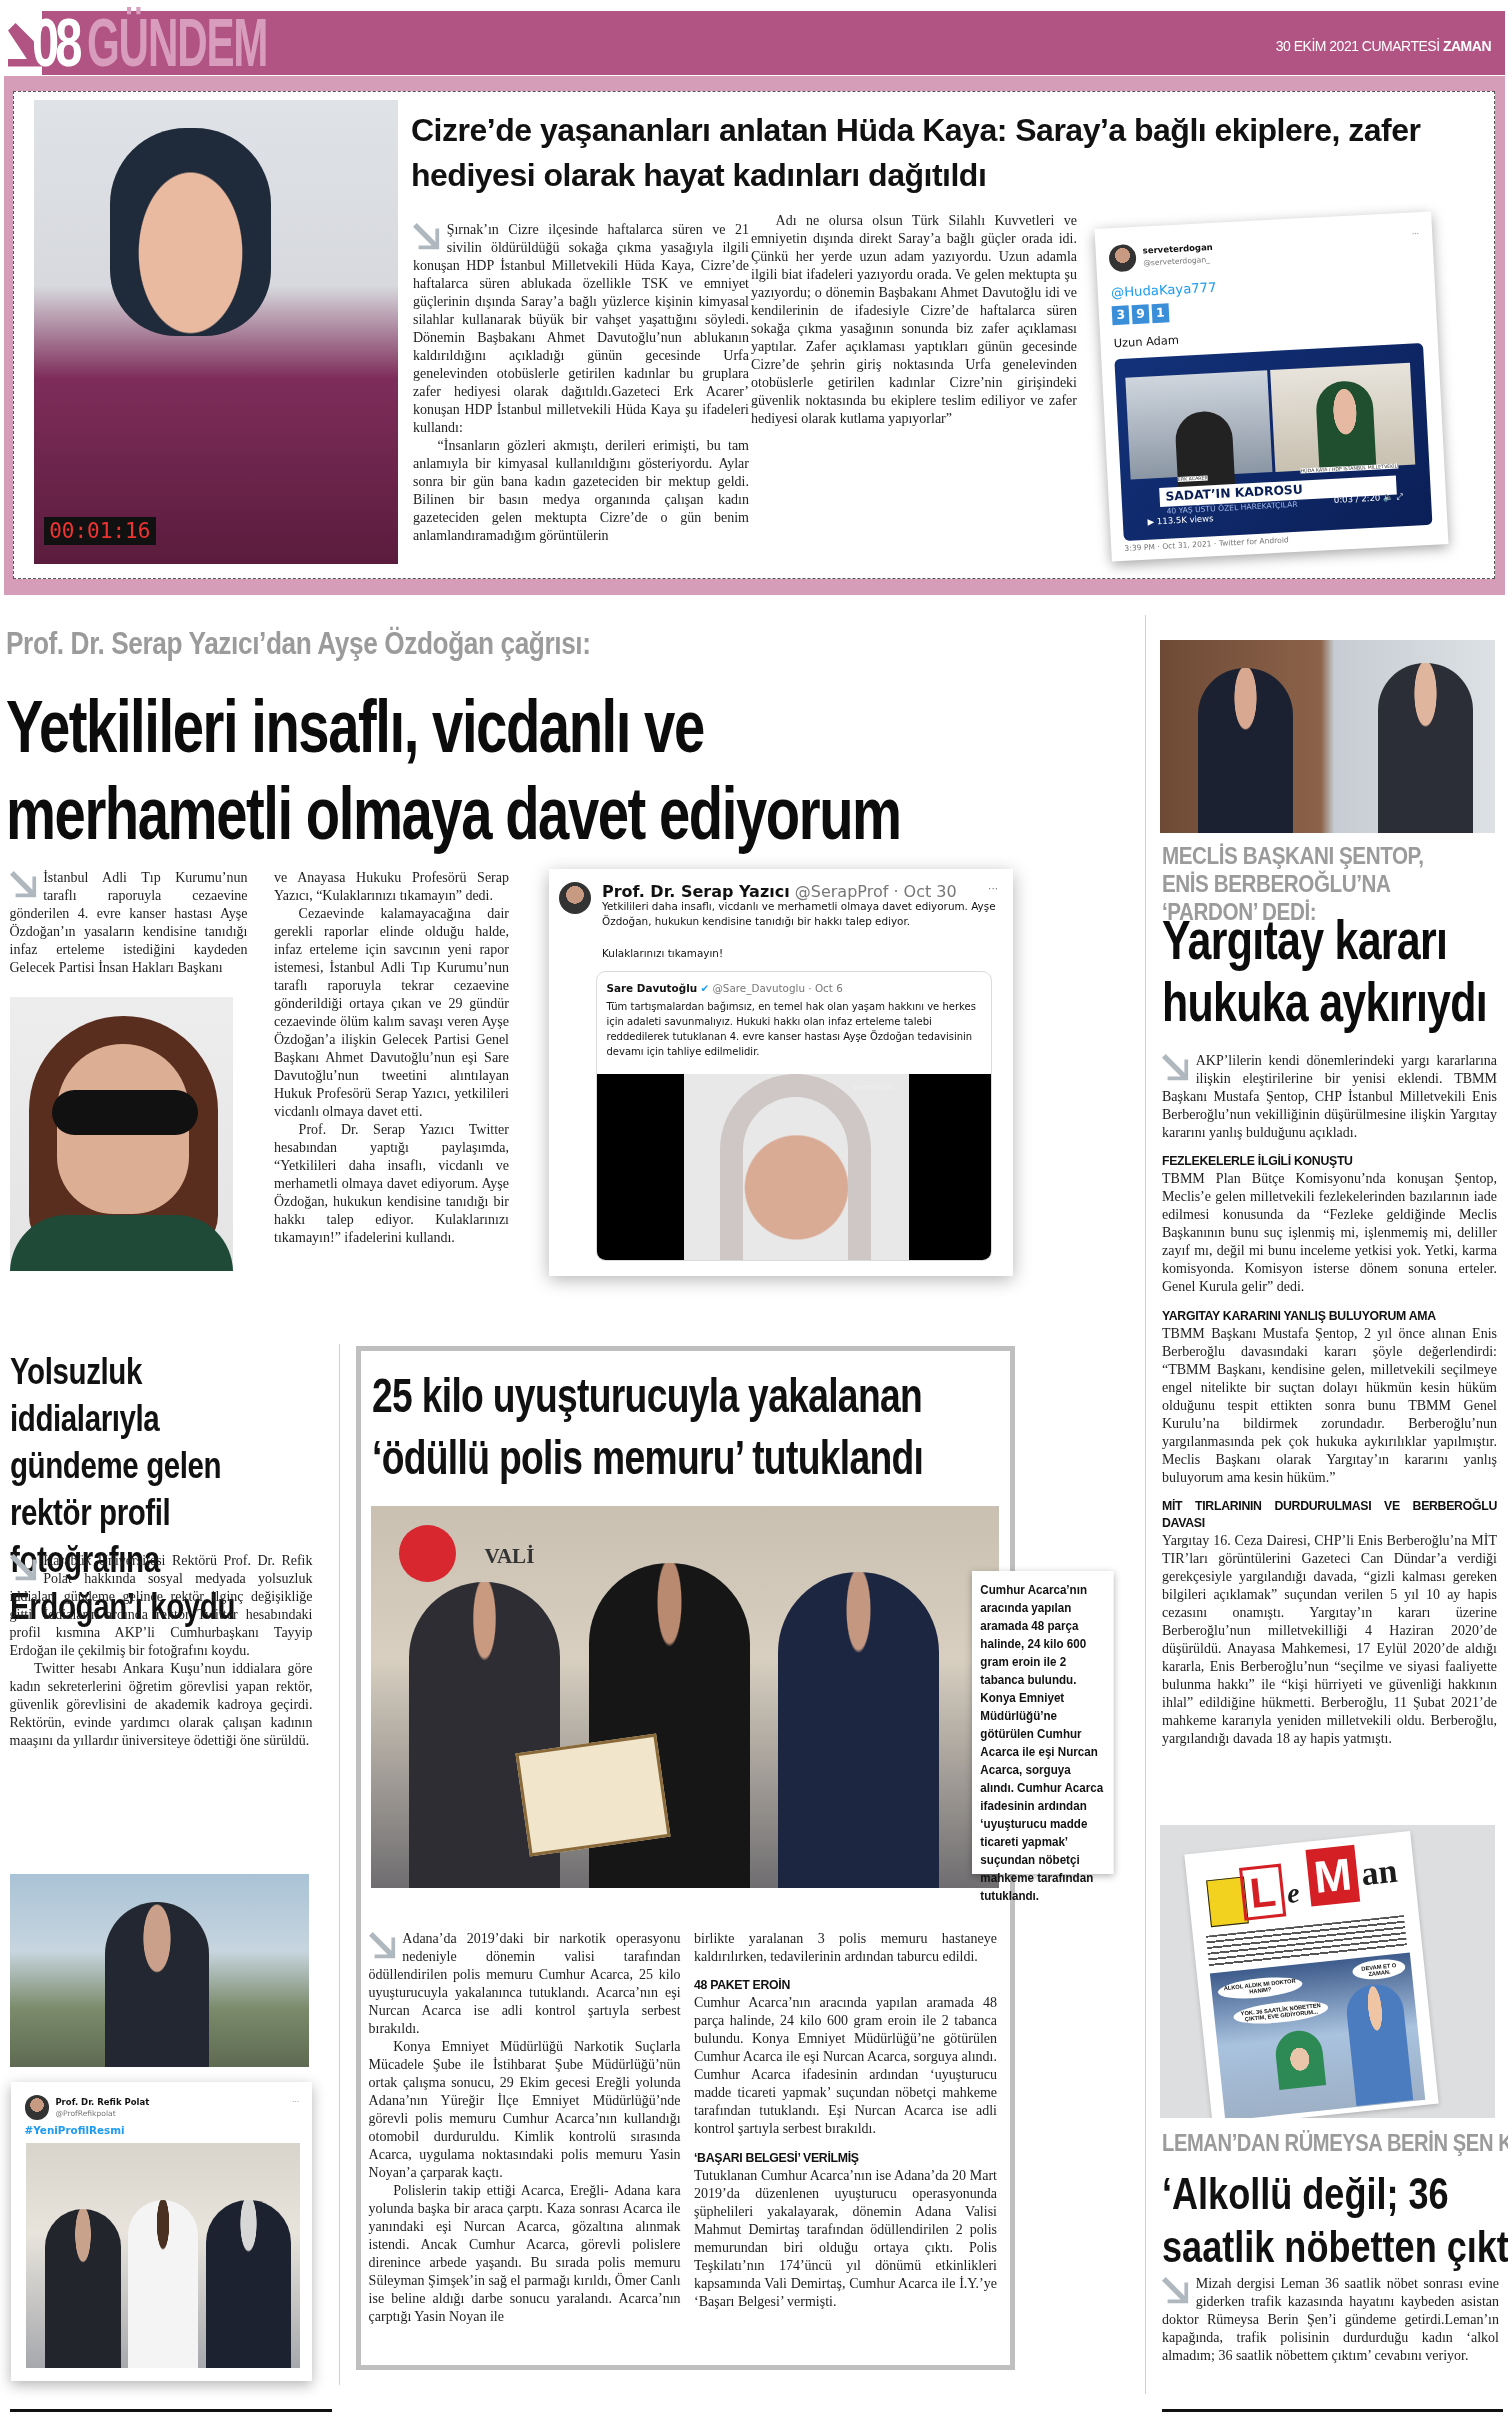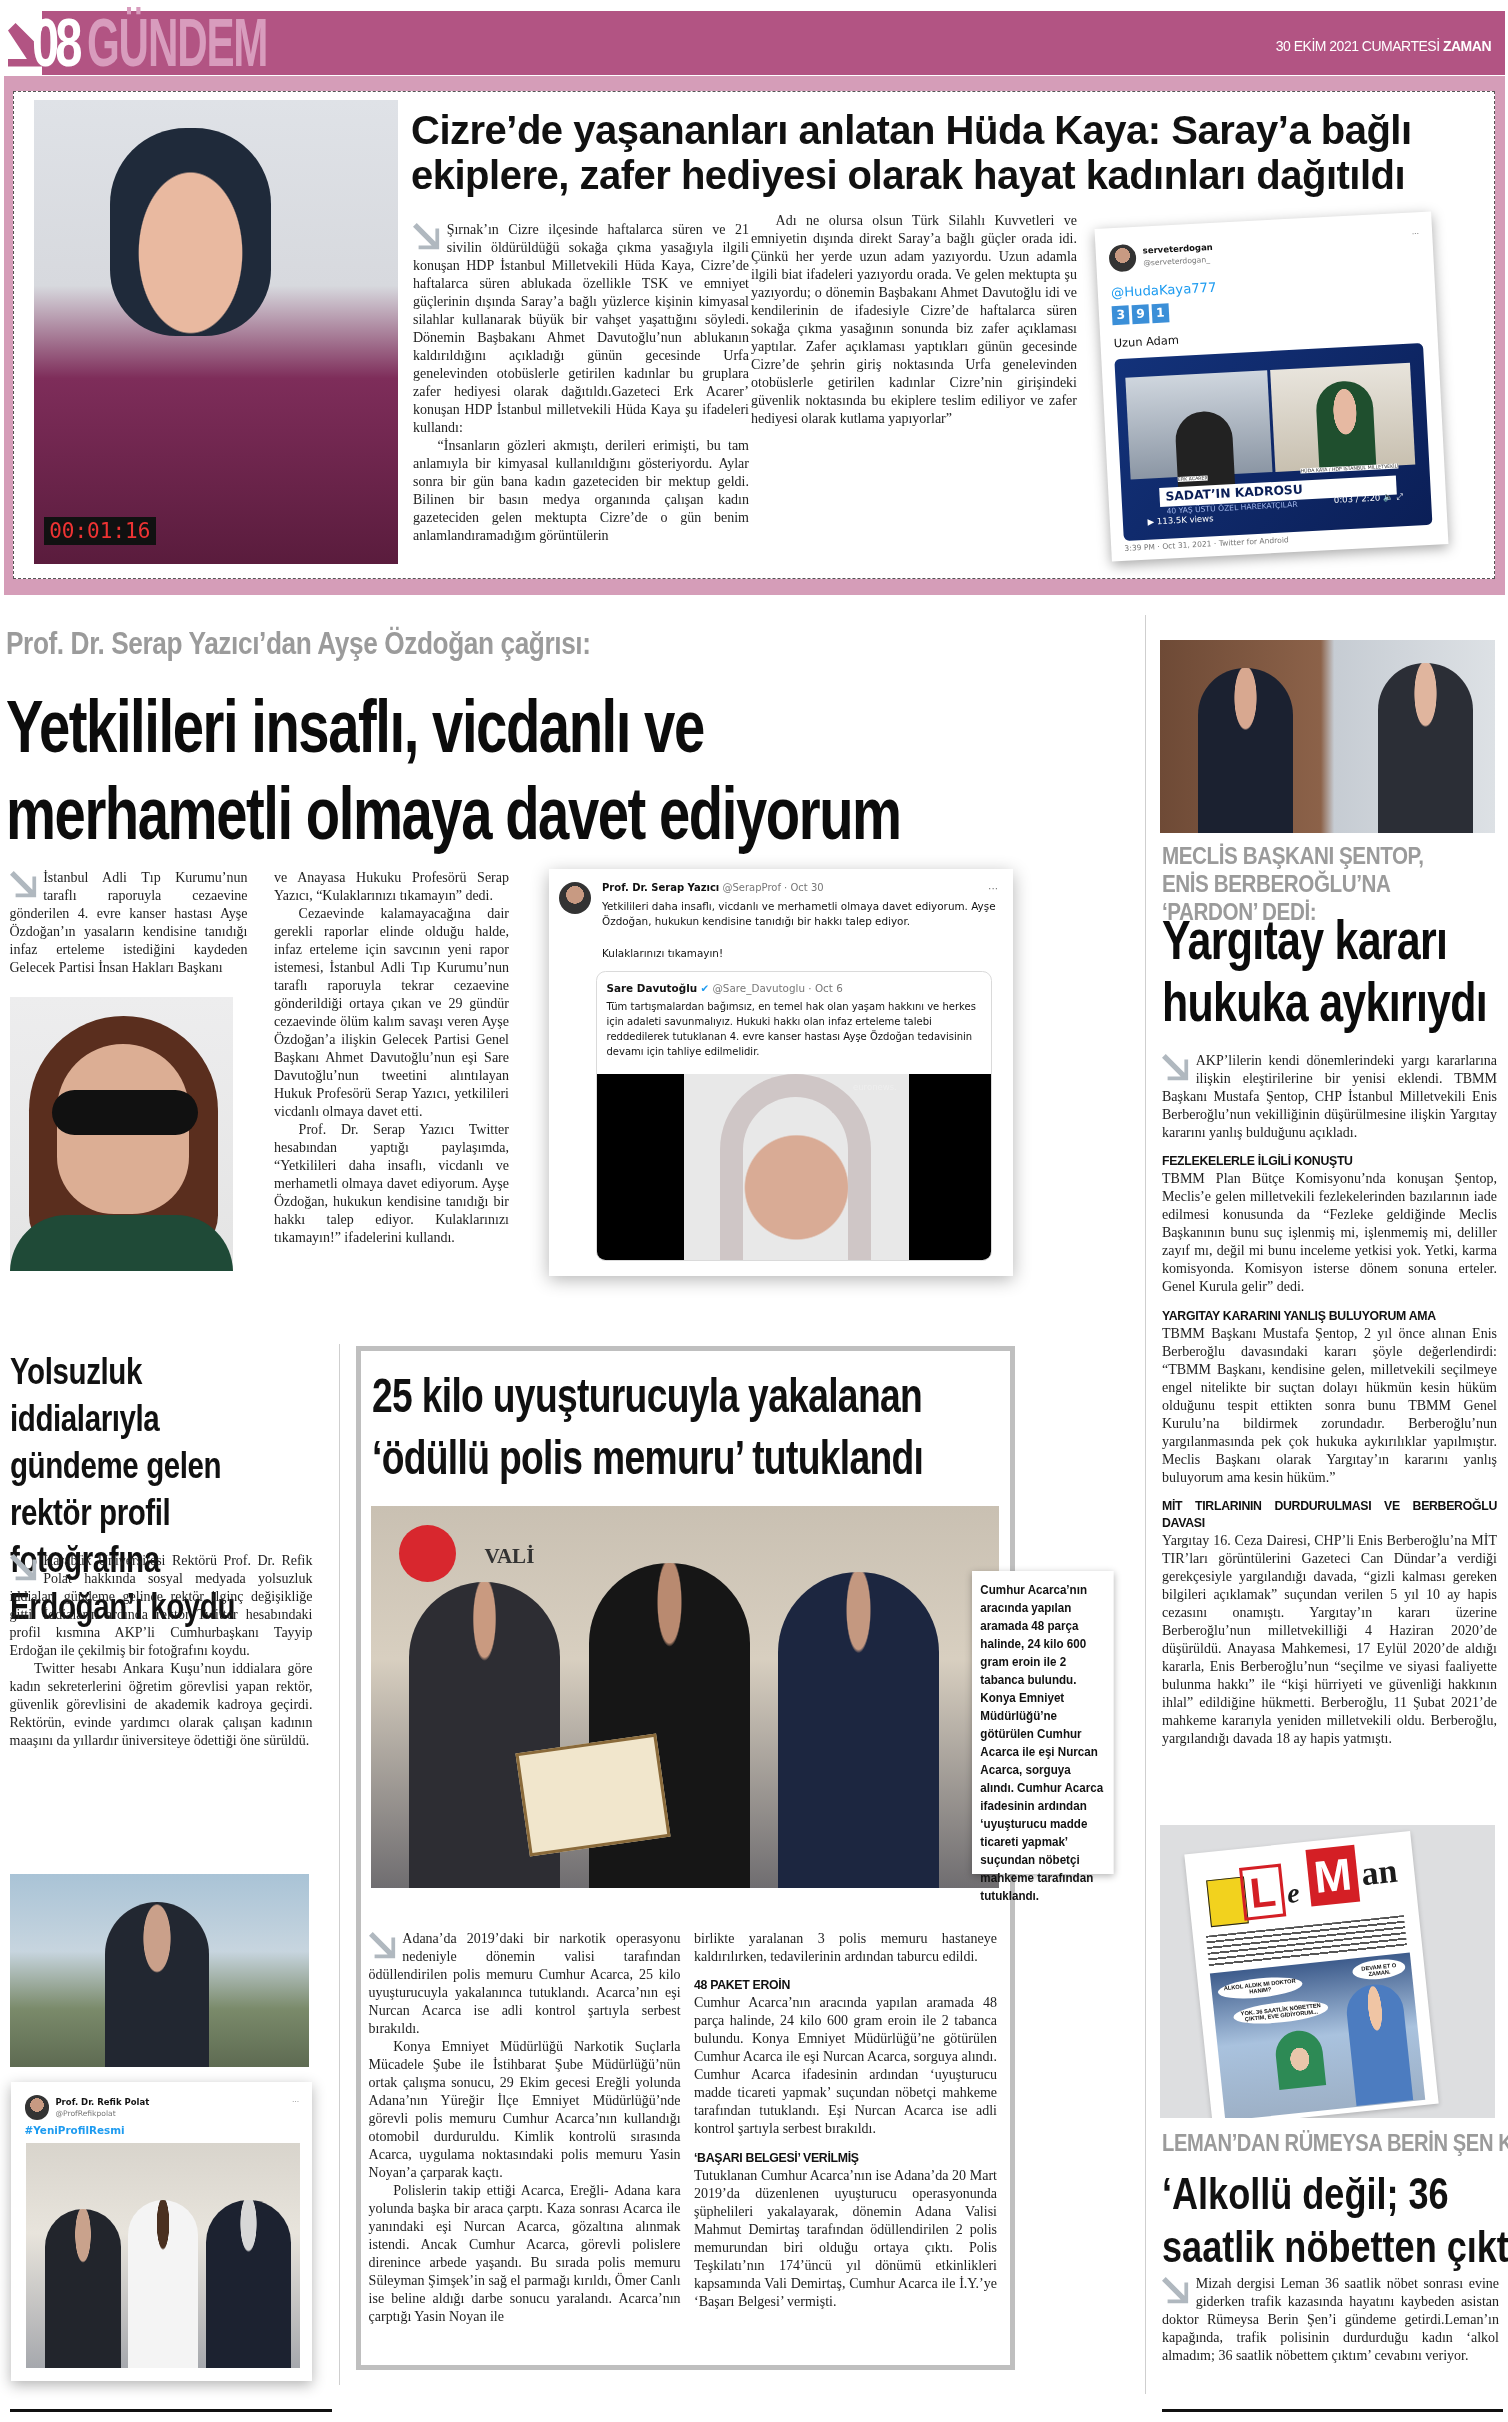--- a/index.html
+++ b/index.html
@@ -16,21 +16,21 @@
   .date-line b { font-weight: bold; }
 
   .lead-box { position: absolute; left: 3.8px; top: 76px; width: 1501px; height: 519px; background: #d59db8; }
   .lead-inner { position: absolute; left: 9.5px; top: 15px; width: 1482px; height: 488px; background: #fff; border: 0.9px dashed #555; }
 
   .photo { position: absolute; overflow: hidden; }
   .ph-huda { left: 34px; top: 100px; width: 364px; height: 464px; background: linear-gradient(180deg,#dfe2e7 0%,#d7d9de 40%,#7e2d5a 60%,#5a1c3d 100%); }
   .ph-huda .face { position:absolute; left:76px; top:28px; width:161px; height:208px; border-radius:76px 76px 66px 66px; background: radial-gradient(ellipse at 50% 60%, #e9b9a0 0 45%, #1f2a3a 46% 100%); }
   .ph-huda .timer { position:absolute; left:9.5px; bottom:19px; color:#e33; font-family:"DejaVu Sans Mono", monospace; font-size:21px; background:#111; padding:1.9px 5.7px; }
 
-  .lead-title { position: absolute; left: 411px; top: 108px; width: 1060px; font-family: "Liberation Sans", sans-serif; font-weight: bold; font-size: 40px; line-height: 45px; color: #111; letter-spacing: -0.5px; }
+  .lead-title { position: absolute; left: 411px; top: 108px; width: 1060px; font-family: "Liberation Sans", sans-serif; font-weight: bold; font-size: 32px; line-height: 45px; color: #111; letter-spacing: -0.5px; }
 
   .body-text { font-family: "Liberation Serif", serif; font-size: 14px; line-height: 18px; color: #222; text-align: justify; }
   .body-text p { text-indent: 24.6px; }
   .body-text p.first { text-indent: 0; }
   .lead-arrow { display: inline-block; width: 28px; height: 28px; float: left; margin: 1.9px 5.7px 0 0; }
 
   .col { position: absolute; }
   .c1 { left: 413px; top: 221px; width: 336px; }
   .c2 { left: 751px; top: 212px; width: 326px; }
 
@@ -203,21 +203,21 @@
   <div class="jacket"></div>
 </div>
 <div class="col c4 body-text">
   <p class="first">ve Anayasa Hukuku Profesörü Serap Yazıcı, “Kulaklarınızı tıkamayın” dedi.</p>
   <p>Cezaevinde kalamayacağına dair gerekli raporlar elinde olduğu halde, infaz erteleme için savcının yeni rapor istemesi, İstanbul Adli Tıp Kurumu’nun taraflı raporuyla tekrar cezaevine gönderildiği ortaya çıkan ve 29 gündür cezaevinde ölüm kalım savaşı veren Ayşe Özdoğan’a ilişkin Gelecek Partisi Genel Başkanı Ahmet Davutoğlu’nun eşi Sare Davutoğlu’nun tweetini alıntılayan Hukuk Profesörü Serap Yazıcı, yetkilileri vicdanlı olmaya davet etti.</p>
   <p>Prof. Dr. Serap Yazıcı Twitter hesabından yaptığı paylaşımda, “Yetkilileri daha insaflı, vicdanlı ve merhametli olmaya davet ediyorum. Ayşe Özdoğan, hukukun kendisine tanıdığı bir hakkı talep ediyor. Kulaklarınızı tıkamayın!” ifadelerini kullandı.</p>
 </div>
 
 <div class="tweet tw2">
   <div class="tw-av" style="left:9.5px;top:13.2px;width:32px;height:32px;"></div>
-  <div style="position:absolute;left:53px;top:13.2px;font-size:10px;"><b>Prof. Dr. Serap Yazıcı</b> <span style="color:#777">@SerapProf · Oct 30</span></div>
+  <div style="position:absolute;left:53px;top:13.2px;font-size:16px;"><b>Prof. Dr. Serap Yazıcı</b> <span style="color:#777">@SerapProf · Oct 30</span></div>
   <div class="tw-handle" style="right:15px;top:13.2px;font-size:10.4px;">···</div>
   <div style="position:absolute;left:53px;top:30px;width:397px;font-size:10.4px;line-height:15px;">Yetkilileri daha insaflı, vicdanlı ve merhametli olmaya davet ediyorum. Ayşe Özdoğan, hukukun kendisine tanıdığı bir hakkı talep ediyor.</div>
   <div style="position:absolute;left:53px;top:78px;font-size:10.4px;">Kulaklarınızı tıkamayın!</div>
   <div class="quote">
     <div style="position:absolute;left:9.5px;top:9.5px;font-size:10.4px;"><b>Sare Davutoğlu</b> <span style="color:#1d9bf0">✔</span> <span style="color:#777">@Sare_Davutoglu · Oct 6</span></div>
     <div style="position:absolute;left:9.5px;top:26.5px;width:379px;font-size:10px;line-height:15px;">Tüm tartışmalardan bağımsız, en temel hak olan yaşam hakkını ve herkes için adaleti savunmalıyız. Hukuki hakkı olan infaz erteleme talebi reddedilerek tutuklanan 4. evre kanser hastası Ayşe Özdoğan tedavisinin devamı için tahliye edilmelidir.</div>
     <div class="qimg">
       <div class="frame"></div>
       <div class="scarf"></div>
       <div style="position:absolute;left:256px;top:7.6px;color:#eee;font-size:8.5px;">euronews.</div>

